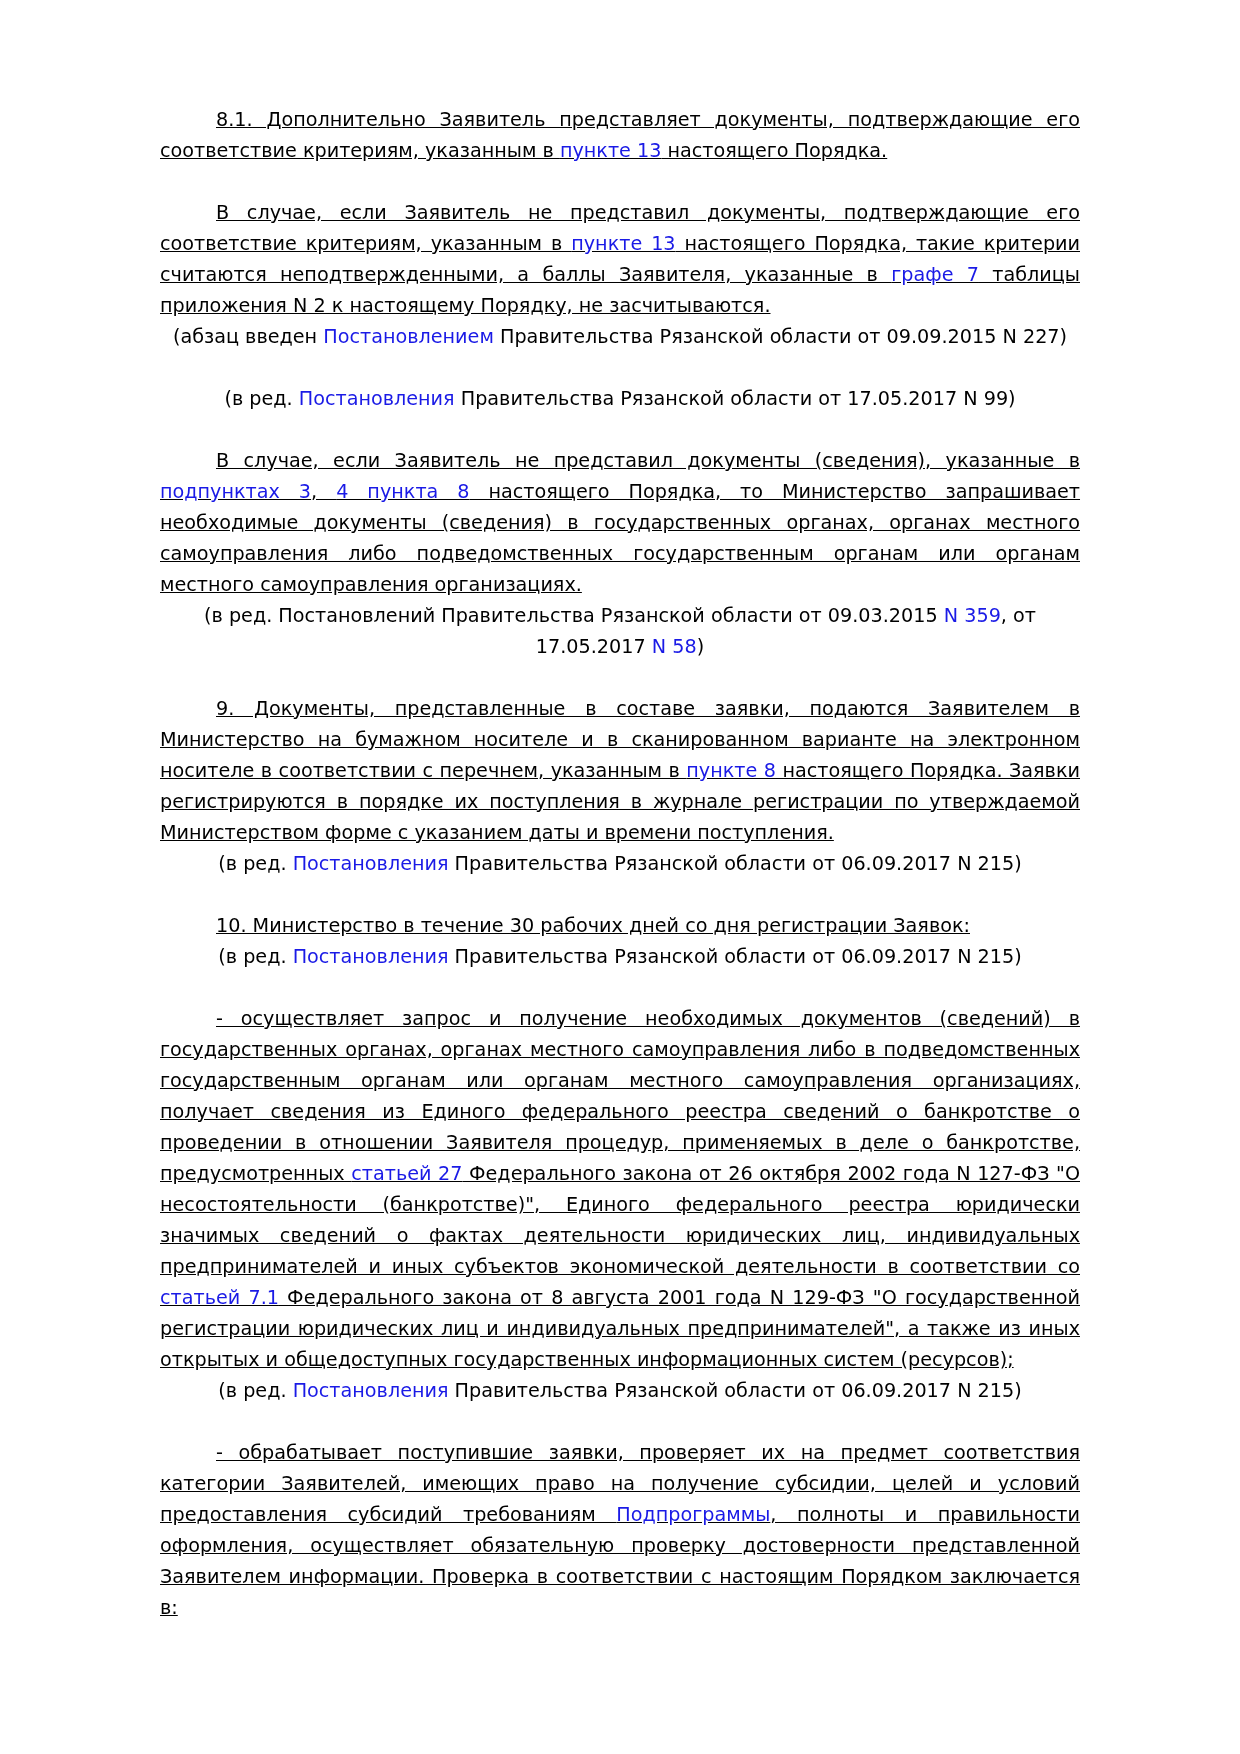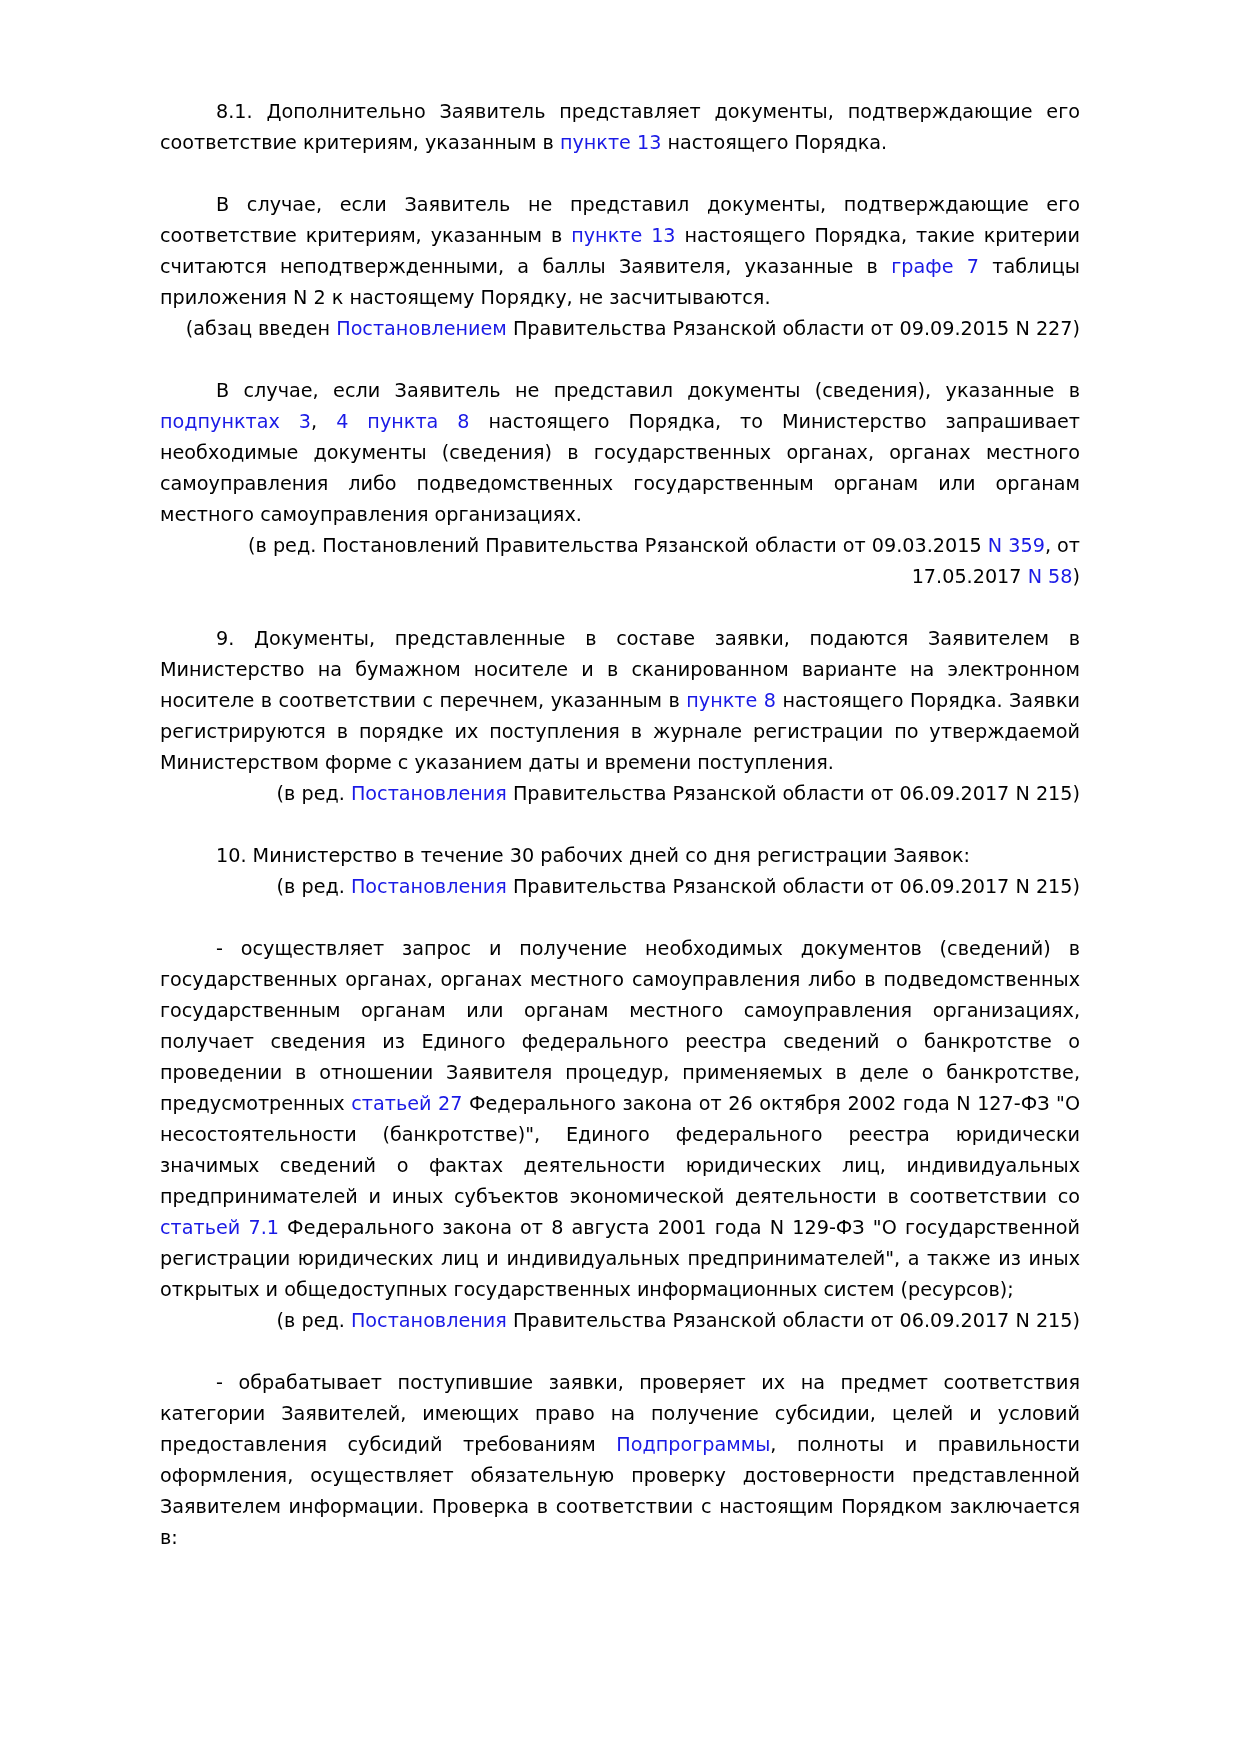--- a/index.html
+++ b/index.html
@@ -26,44 +26,46 @@
   }
   p {
     margin: 0;
     padding: 0;
   }
   
   .para {
     text-align: justify;
     text-justify: inter-word;
     text-indent: 56px;
-    margin: 0 0 31px 0;
+    margin: 8px 0 31px 0;
+    text-decoration: underline;
   }
   
   .amend {
-    text-align: right;
+    text-align: center;
     text-indent: 0;
     margin: 0 0 31px 0;
   }
   
   .para.tight {
     margin-bottom: 0;
   }
   .lnk {
     color: #1a1ae6;
   }
 </style>
 </head>
 <body>
 
 <div class="page">
   <div class="doc-body" id="doc-body">
       <p class="para" id="p-8-1"><span>8.1. Дополнительно Заявитель представляет документы, подтверждающие его соответствие критериям, указанным в </span><span class="lnk">пункте 13</span><span> настоящего Порядка.</span></p>
       <p class="para tight" id="p-8-1-alt"><span>В случае, если Заявитель не представил документы, подтверждающие его соответствие критериям, указанным в </span><span class="lnk">пункте 13</span><span> настоящего Порядка, такие критерии считаются неподтвержденными, а баллы Заявителя, указанные в </span><span class="lnk">графе 7</span><span> таблицы приложения N 2 к настоящему Порядку, не засчитываются.</span></p>
       <p class="amend" id="amend-8-1"><span>(абзац введен </span><span class="lnk">Постановлением</span><span> Правительства Рязанской области от 09.09.2015 N 227)</span></p>
+      <p class="amend" id="amend-8-3"><span>(в ред. </span><span class="lnk">Постановления</span><span> Правительства Рязанской области от 17.05.2017 N 99)</span></p>
       <p class="para tight" id="p-8-3-alt"><span>В случае, если Заявитель не представил документы (сведения), указанные в </span><span class="lnk">подпунктах 3</span><span>, </span><span class="lnk">4 пункта 8</span><span> настоящего Порядка, то Министерство запрашивает необходимые документы (сведения) в государственных органах, органах местного самоуправления либо подведомственных государственным органам или органам местного самоуправления организациях.</span></p>
       <p class="amend" id="amend-8-3-alt"><span>(в ред. Постановлений Правительства Рязанской области от 09.03.2015 </span><span class="lnk">N 359</span><span>, от 17.05.2017 </span><span class="lnk">N 58</span><span>)</span></p>
       <p class="para tight" id="p-9"><span>9. Документы, представленные в составе заявки, подаются Заявителем в Министерство на бумажном носителе и в сканированном варианте на электронном носителе в соответствии с перечнем, указанным в </span><span class="lnk">пункте 8</span><span> настоящего Порядка. Заявки регистрируются в порядке их поступления в журнале регистрации по утверждаемой Министерством форме с указанием даты и времени поступления.</span></p>
       <p class="amend" id="amend-9"><span>(в ред. </span><span class="lnk">Постановления</span><span> Правительства Рязанской области от 06.09.2017 N 215)</span></p>
       <p class="para tight" id="p-10"><span>10. Министерство в течение 30 рабочих дней со дня регистрации Заявок:</span></p>
       <p class="amend" id="amend-10"><span>(в ред. </span><span class="lnk">Постановления</span><span> Правительства Рязанской области от 06.09.2017 N 215)</span></p>
       <p class="para tight" id="p-10-b"><span>- осуществляет запрос и получение необходимых документов (сведений) в государственных органах, органах местного самоуправления либо в подведомственных государственным органам или органам местного самоуправления организациях, получает сведения из Единого федерального реестра сведений о банкротстве о проведении в отношении Заявителя процедур, применяемых в деле о банкротстве, предусмотренных </span><span class="lnk">статьей 27</span><span> Федерального закона от 26 октября 2002 года N 127-ФЗ "О несостоятельности (банкротстве)", Единого федерального реестра юридически значимых сведений о фактах деятельности юридических лиц, индивидуальных предпринимателей и иных субъектов экономической деятельности в соответствии со </span><span class="lnk">статьей 7.1</span><span> Федерального закона от 8 августа 2001 года N 129-ФЗ "О государственной регистрации юридических лиц и индивидуальных предпринимателей", а также из иных открытых и общедоступных государственных информационных систем (ресурсов);</span></p>
       <p class="amend" id="amend-10-b"><span>(в ред. </span><span class="lnk">Постановления</span><span> Правительства Рязанской области от 06.09.2017 N 215)</span></p>
       <p class="para" id="p-10-c"><span>- обрабатывает поступившие заявки, проверяет их на предмет соответствия категории Заявителей, имеющих право на получение субсидии, целей и условий предоставления субсидий требованиям </span><span class="lnk">Подпрограммы</span><span>, полноты и правильности оформления, осуществляет обязательную проверку достоверности представленной Заявителем информации. Проверка в соответствии с настоящим Порядком заключается в:</span></p>
     </div>

